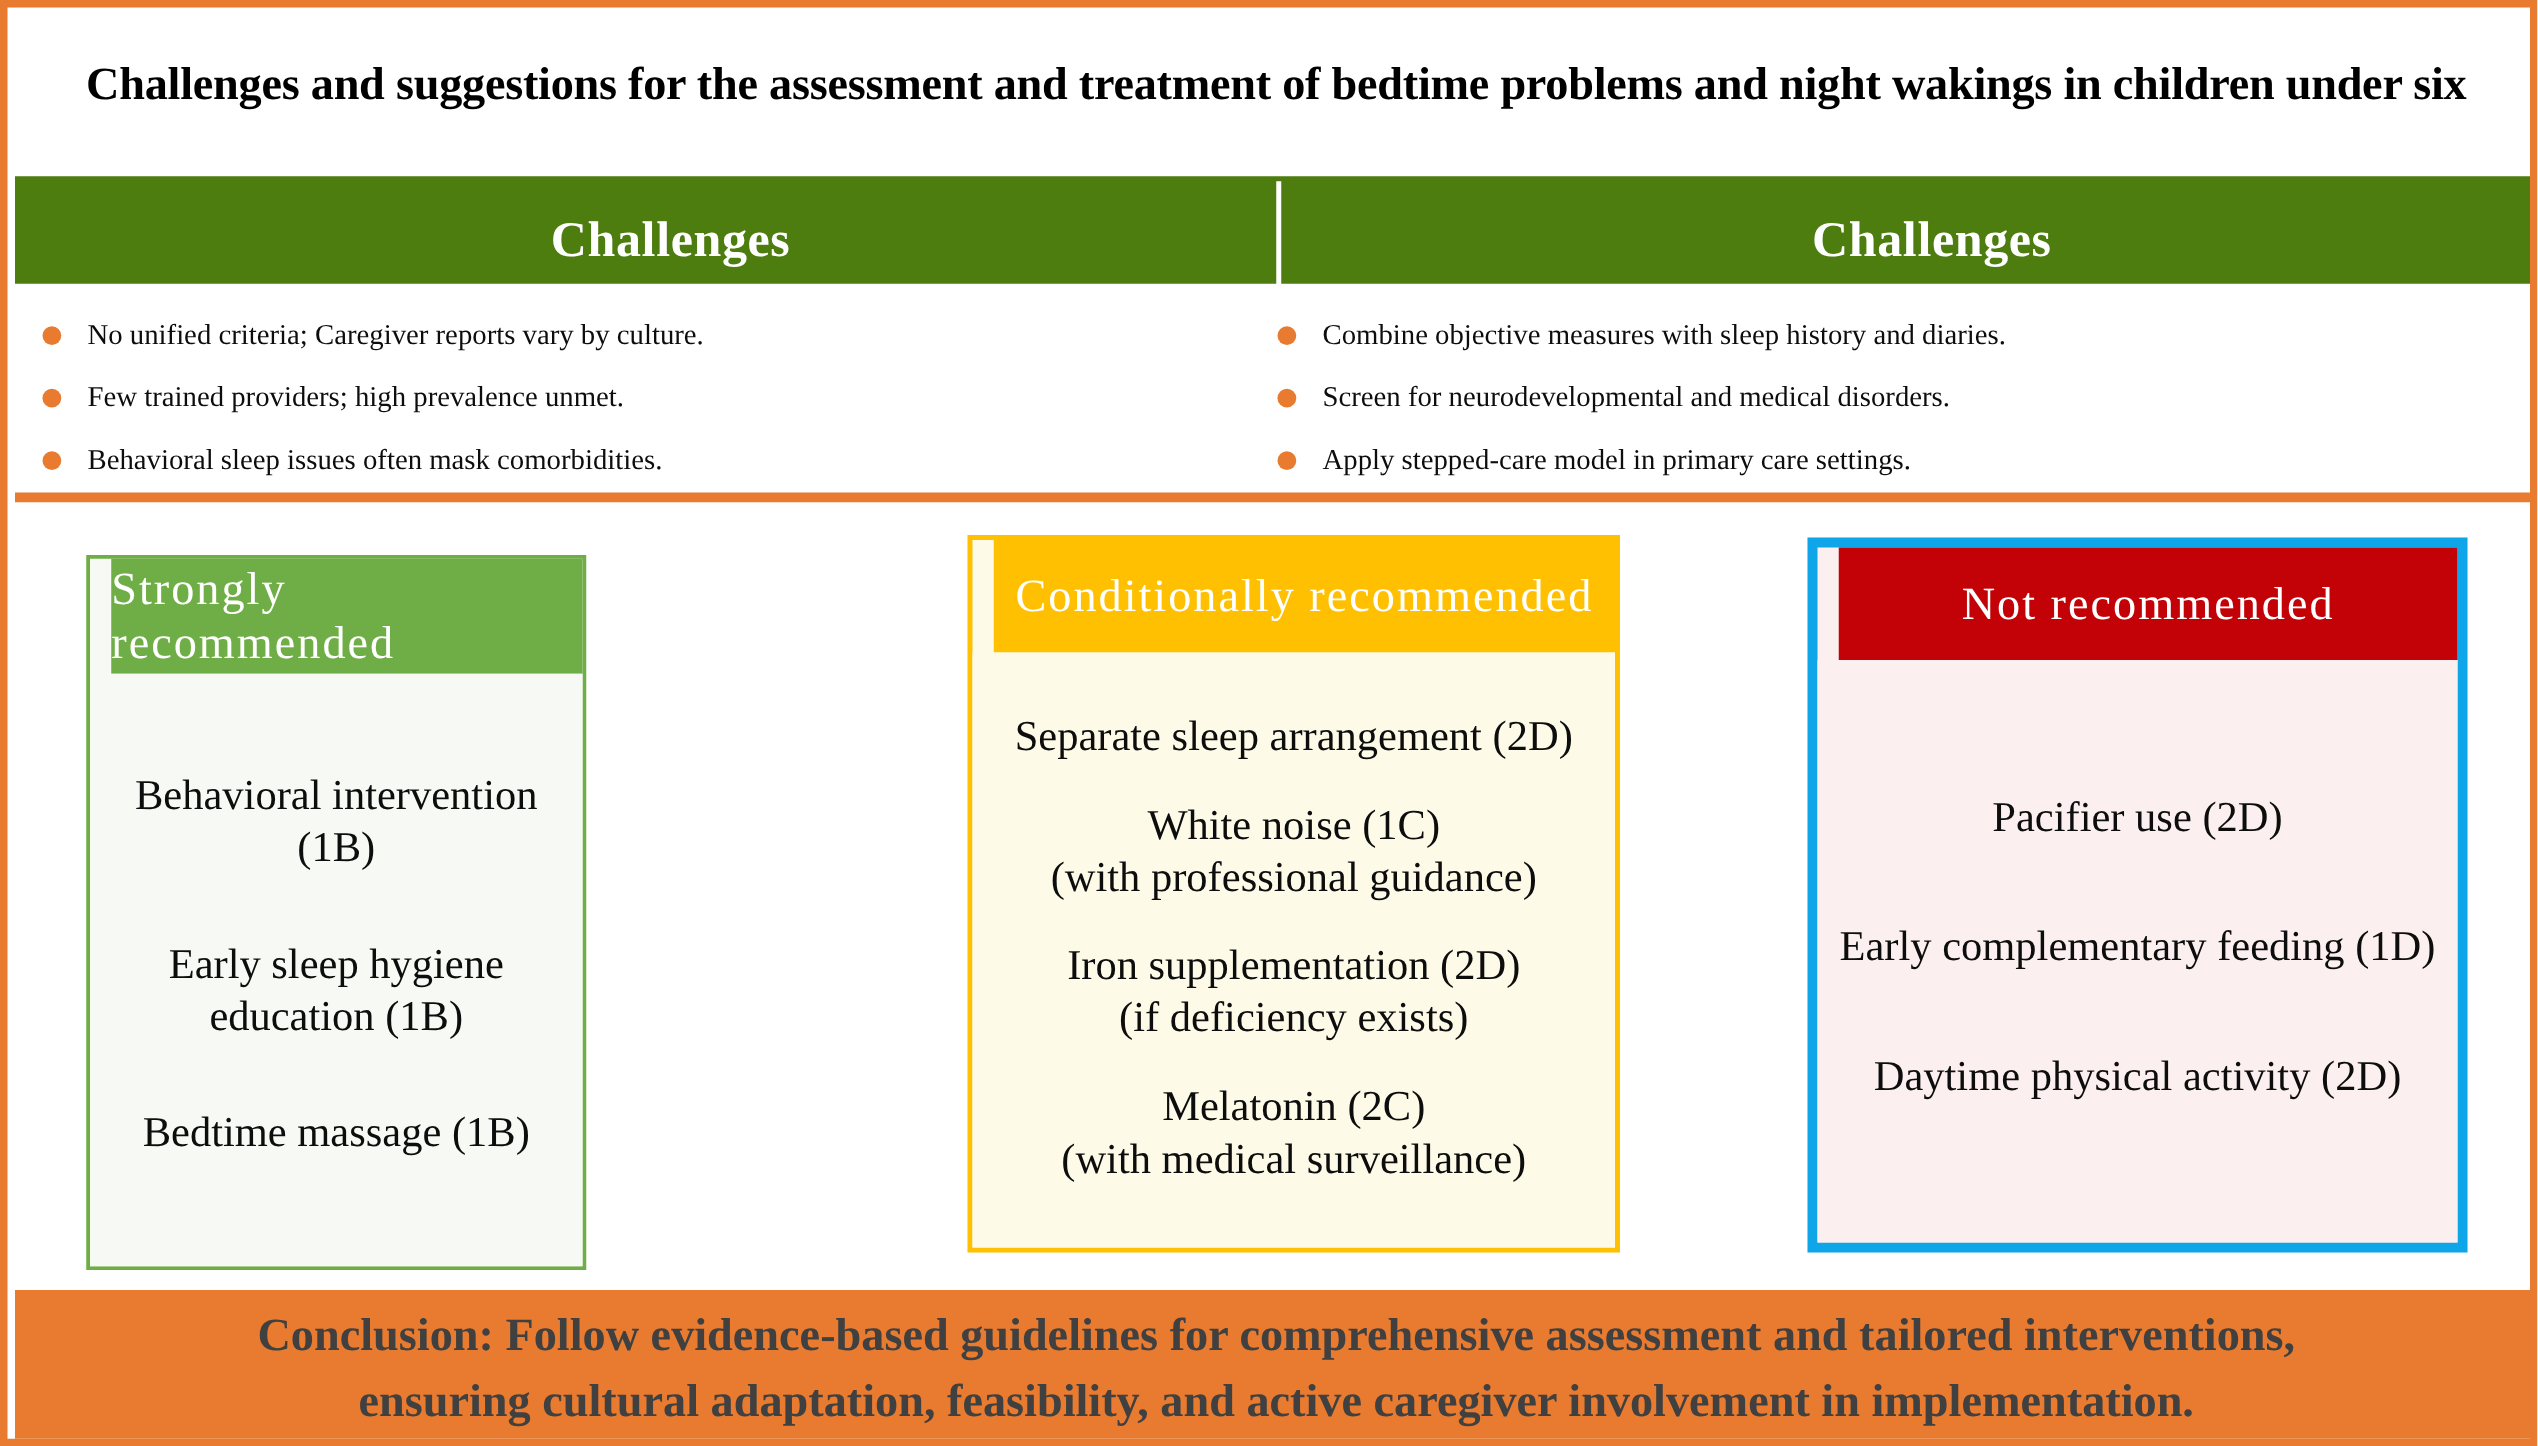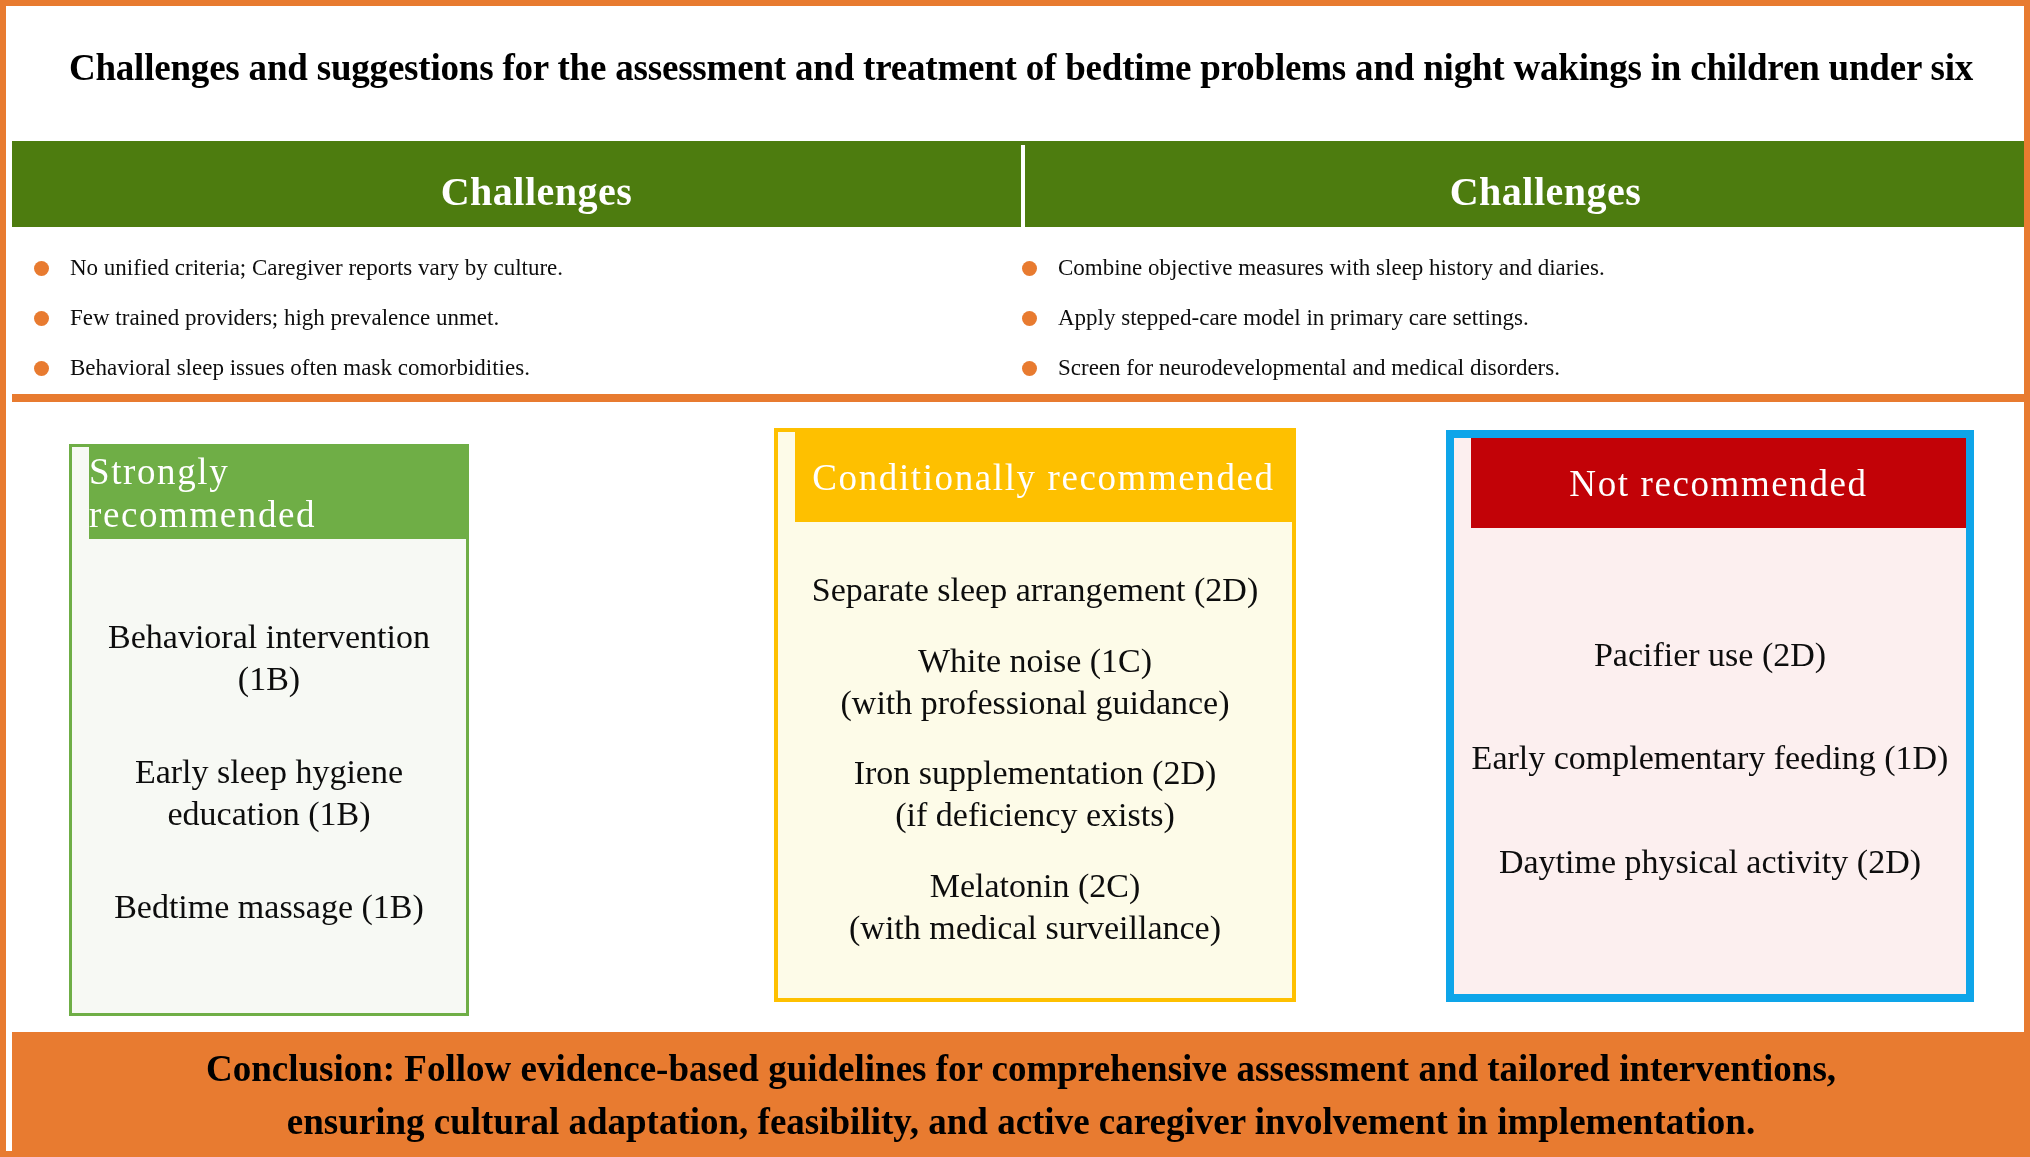--- a/index.html
+++ b/index.html
@@ -244,21 +244,21 @@
     display: flex;
     align-items: center;
     justify-content: center;
     box-sizing: border-box;
     padding: 0 80px;
   }
   .conclusion-text {
     font-family: "Liberation Serif", "DejaVu Serif", serif;
     font-weight: bold;
     font-size: 37px;
-    color: #000000;
+    color: #404040;
     text-align: center;
     line-height: 53px;
   }
 </style>
 </head>
 <body>
 
 <div id="infographic">
 
   <div class="title-row">
@@ -290,25 +290,25 @@
         <span class="bullet-text">Behavioral sleep issues often mask comorbidities.</span>
       </div>
     </div>
     <div class="bullet-col right">
       <div class="bullet-item">
         <span class="bullet-dot"></span>
         <span class="bullet-text">Combine objective measures with sleep history and diaries.</span>
       </div>
       <div class="bullet-item">
         <span class="bullet-dot"></span>
+        <span class="bullet-text">Screen for neurodevelopmental and medical disorders.</span>
+      </div>
+      <div class="bullet-item">
+        <span class="bullet-dot"></span>
         <span class="bullet-text">Apply stepped-care model in primary care settings.</span>
-      </div>
-      <div class="bullet-item">
-        <span class="bullet-dot"></span>
-        <span class="bullet-text">Screen for neurodevelopmental and medical disorders.</span>
       </div>
     </div>
   </div>
 
   <div class="section-rule"></div>
 
   <div class="cards-area">
 
     <div class="card" id="card-strong">
       <div class="card-header">

